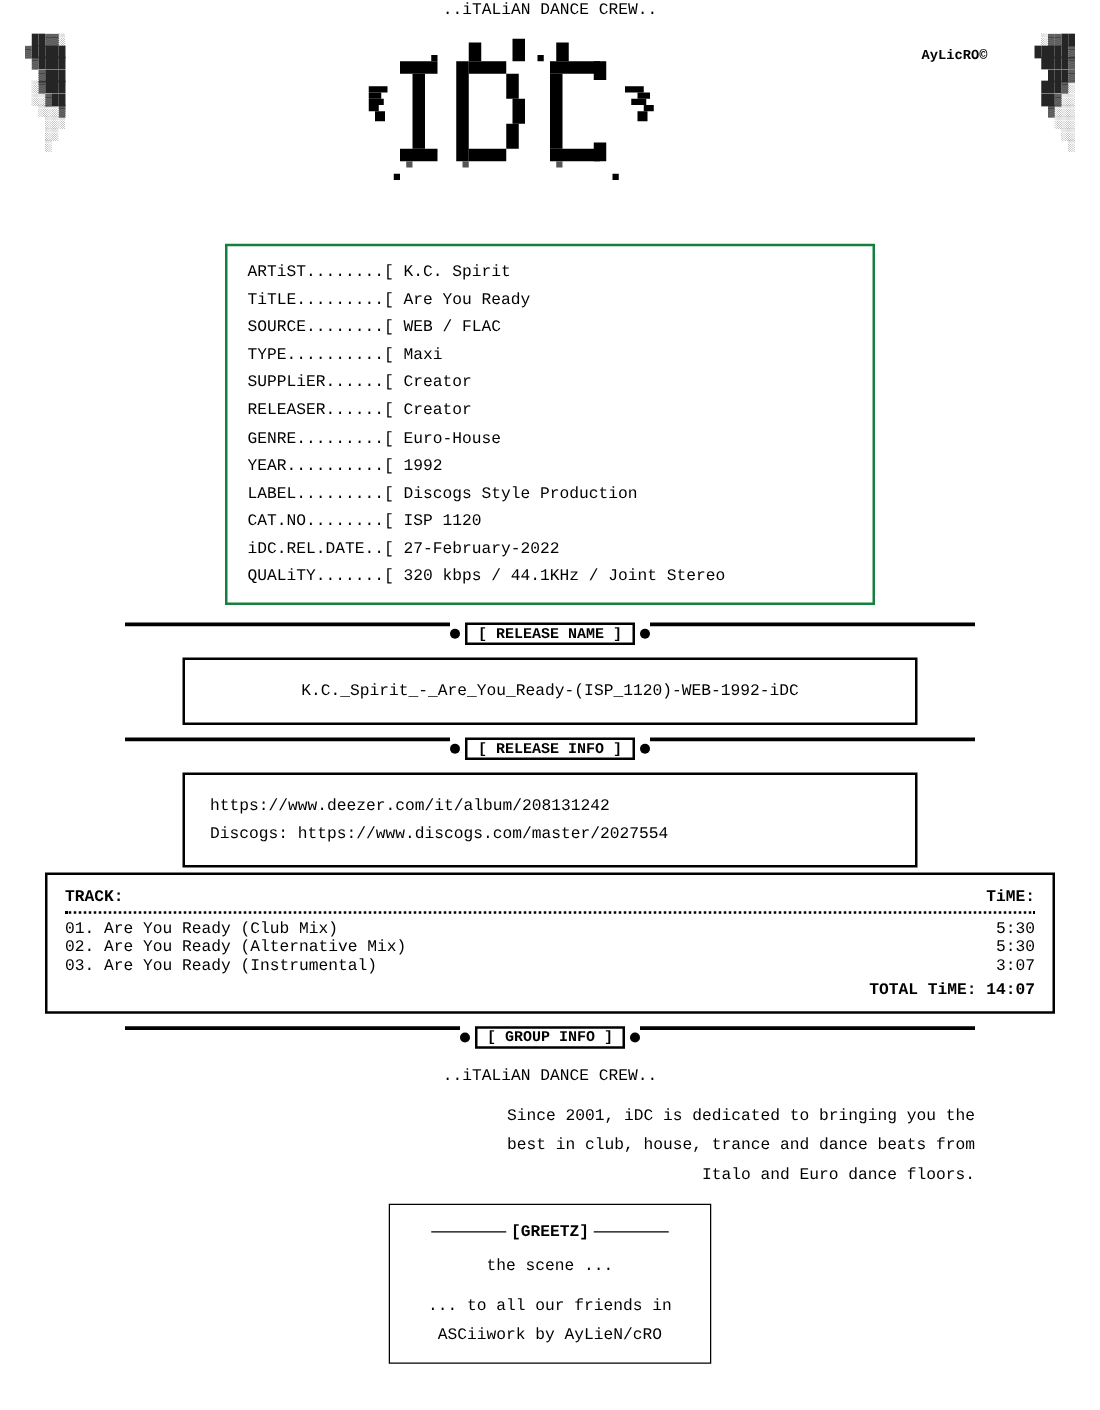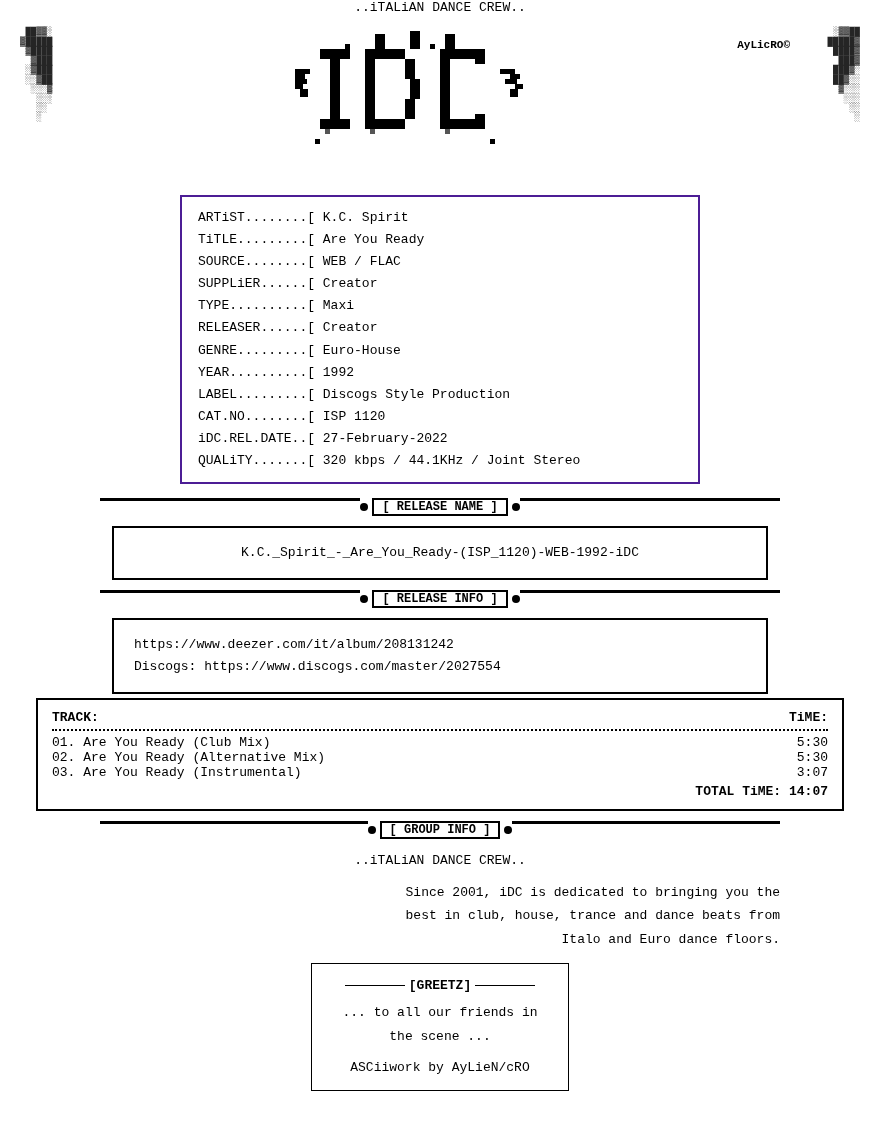--- a/index.html
+++ b/index.html
@@ -49,33 +49,33 @@
     .aylicro-label {
       position: absolute;
       top: 20px;
       right: 90px;
       font-size: 11px;
       font-weight: bold;
     }
 
     
     .info-box {
-      border: 2px solid #4c1d95;
+      border: 2px solid #15803d;
       width: 520px;
       padding: 10px 16px;
       margin: 6px auto;
       background: #fff;
       font-size: 13px;
       line-height: 1.7;
     }
 
     
     .section-panel {
       border: 2px solid #000;
-      width: 656px;
+      width: 588px;
       padding: 14px 20px;
       margin: 2px auto;
       background: #fff;
       font-size: 13px;
       line-height: 1.7;
     }
 
     
     .tracklist-panel {
       border: 2px solid #000;
@@ -240,22 +240,22 @@
       <rect x="35" y="100" width="5" height="5" fill="#555"></rect>
       <rect x="80" y="100" width="5" height="5" fill="#555"></rect>
       <rect x="155" y="100" width="5" height="5" fill="#555"></rect>
     </svg>
   </div>
 
   <div class="info-box">
     <div>ARTiST........[ K.C. Spirit</div>
     <div>TiTLE.........[ Are You Ready</div>
     <div>SOURCE........[ WEB / FLAC</div>
+    <div>TYPE..........[ Maxi</div>
     <div>SUPPLiER......[ Creator</div>
-    <div>TYPE..........[ Maxi</div>
     <div>RELEASER......[ Creator</div>
     <div>GENRE.........[ Euro-House</div>
     <div>YEAR..........[ 1992</div>
     <div>LABEL.........[ Discogs Style Production</div>
     <div>CAT.NO........[ ISP 1120</div>
     <div>iDC.REL.DATE..[ 27-February-2022</div>
     <div>QUALiTY.......[ 320 kbps / 44.1KHz / Joint Stereo</div>
   </div>
 
   <div class="section-divider">
@@ -332,19 +332,19 @@
 Italo and Euro dance floors.</div>
   </div>
 
   <div class="greetz-wrapper">
     <div class="greetz-box">
       <div class="greetz-title">
         <span class="greetz-line"></span>
         <span style="padding:0 4px;font-weight:bold;">[GREETZ]</span>
         <span class="greetz-line"></span>
       </div>
+      <div style="margin-bottom:8px;">the scene ...</div>
       <div>... to all our friends in</div>
-      <div style="margin-bottom:8px;">the scene ...</div>
       <div>ASCiiwork by AyLieN/cRO</div>
     </div>
   </div>
 
 </div>
 
 </body></html>

